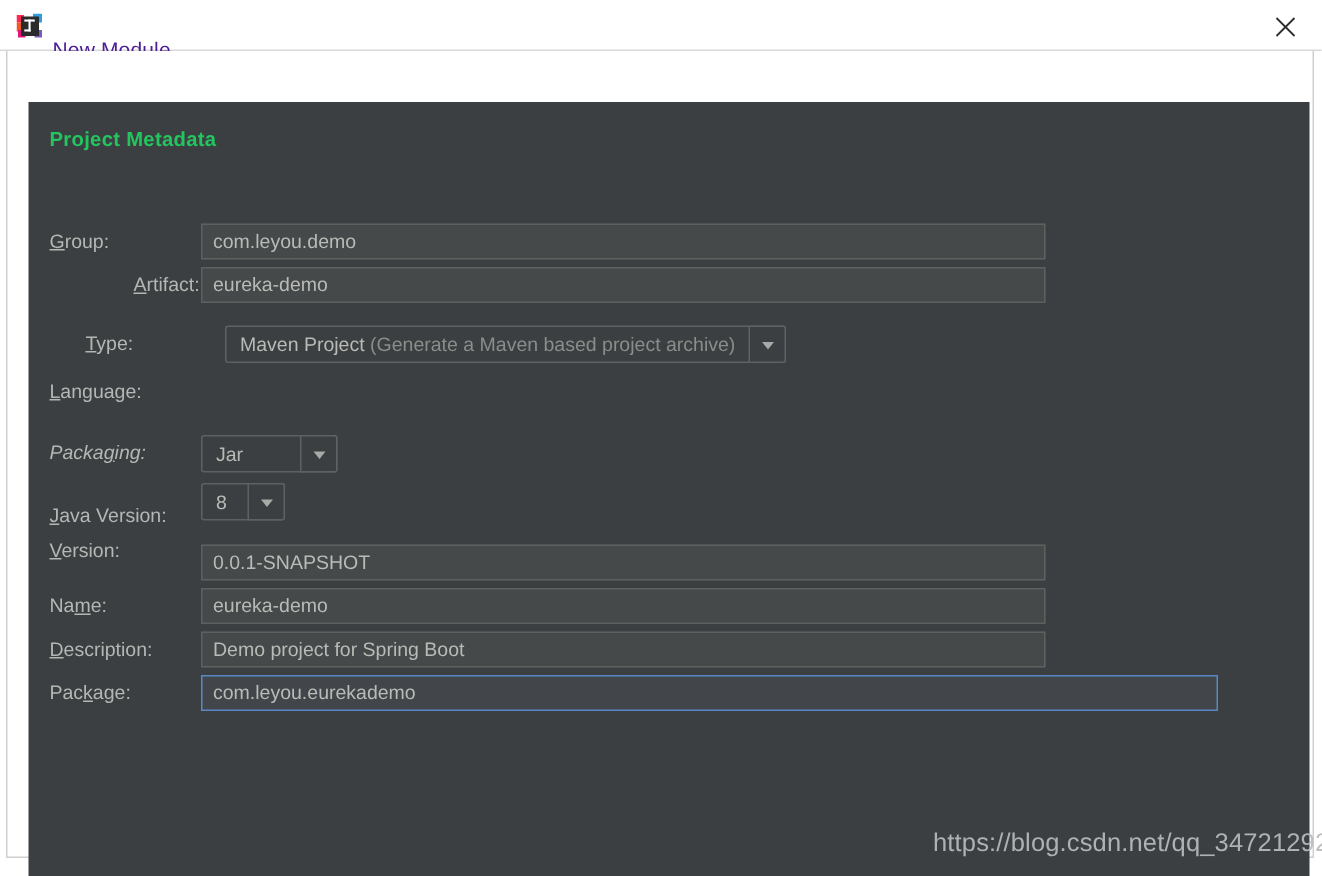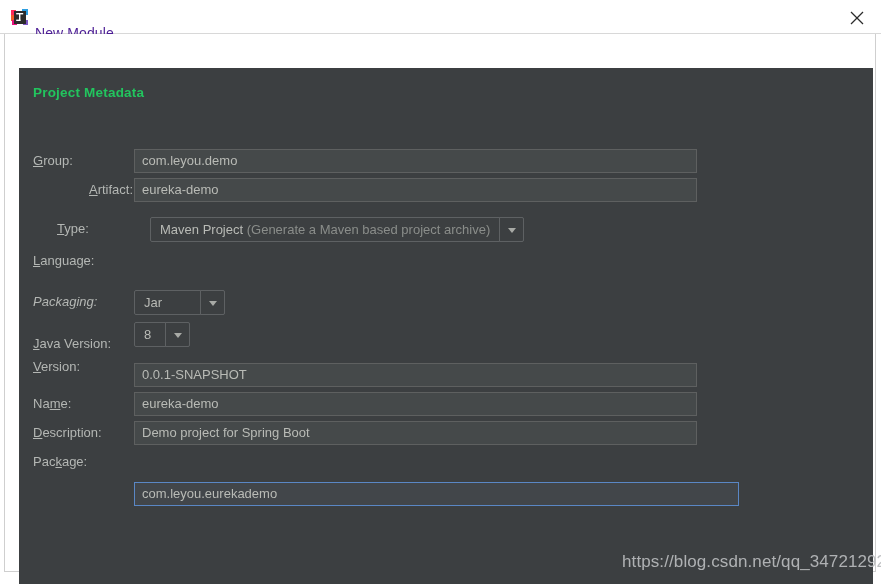--- a/index.html
+++ b/index.html
@@ -252,20 +252,20 @@
               <span class="arrow"></span>
             </span>
           </div>
           <div class="row-label" style="left: 14px; top: 291px;"><u>V</u>ersion:</div>
           <div class="textfield" style="left: 115px; top: 295px; width: 563px;">0.0.1-SNAPSHOT</div>
           <div class="row-label" style="left: 14px; top: 328px;">Na<u>m</u>e:</div>
           <div class="textfield" style="left: 115px; top: 324px; width: 563px;">eureka-demo</div>
           <div class="row-label" style="left: 14px; top: 357px;"><u>D</u>escription:</div>
           <div class="textfield" style="left: 115px; top: 353px; width: 563px;">Demo project for Spring Boot</div>
           <div class="row-label" style="left: 14px; top: 386px;">Pac<u>k</u>age:</div>
-          <div class="textfield focused" style="left: 115px; top: 382px; width: 605px; margin-top: 32px;">com.leyou.eurekademo</div>
+          <div class="textfield focused" style="left: 115px; top: 382px; width: 678px;">com.leyou.eurekademo</div>
         </div>
     </div>
   </div>
 
   <div class="watermark">https://blog.csdn.net/qq_34721292</div>
 
 </div>
 
 </body></html>

